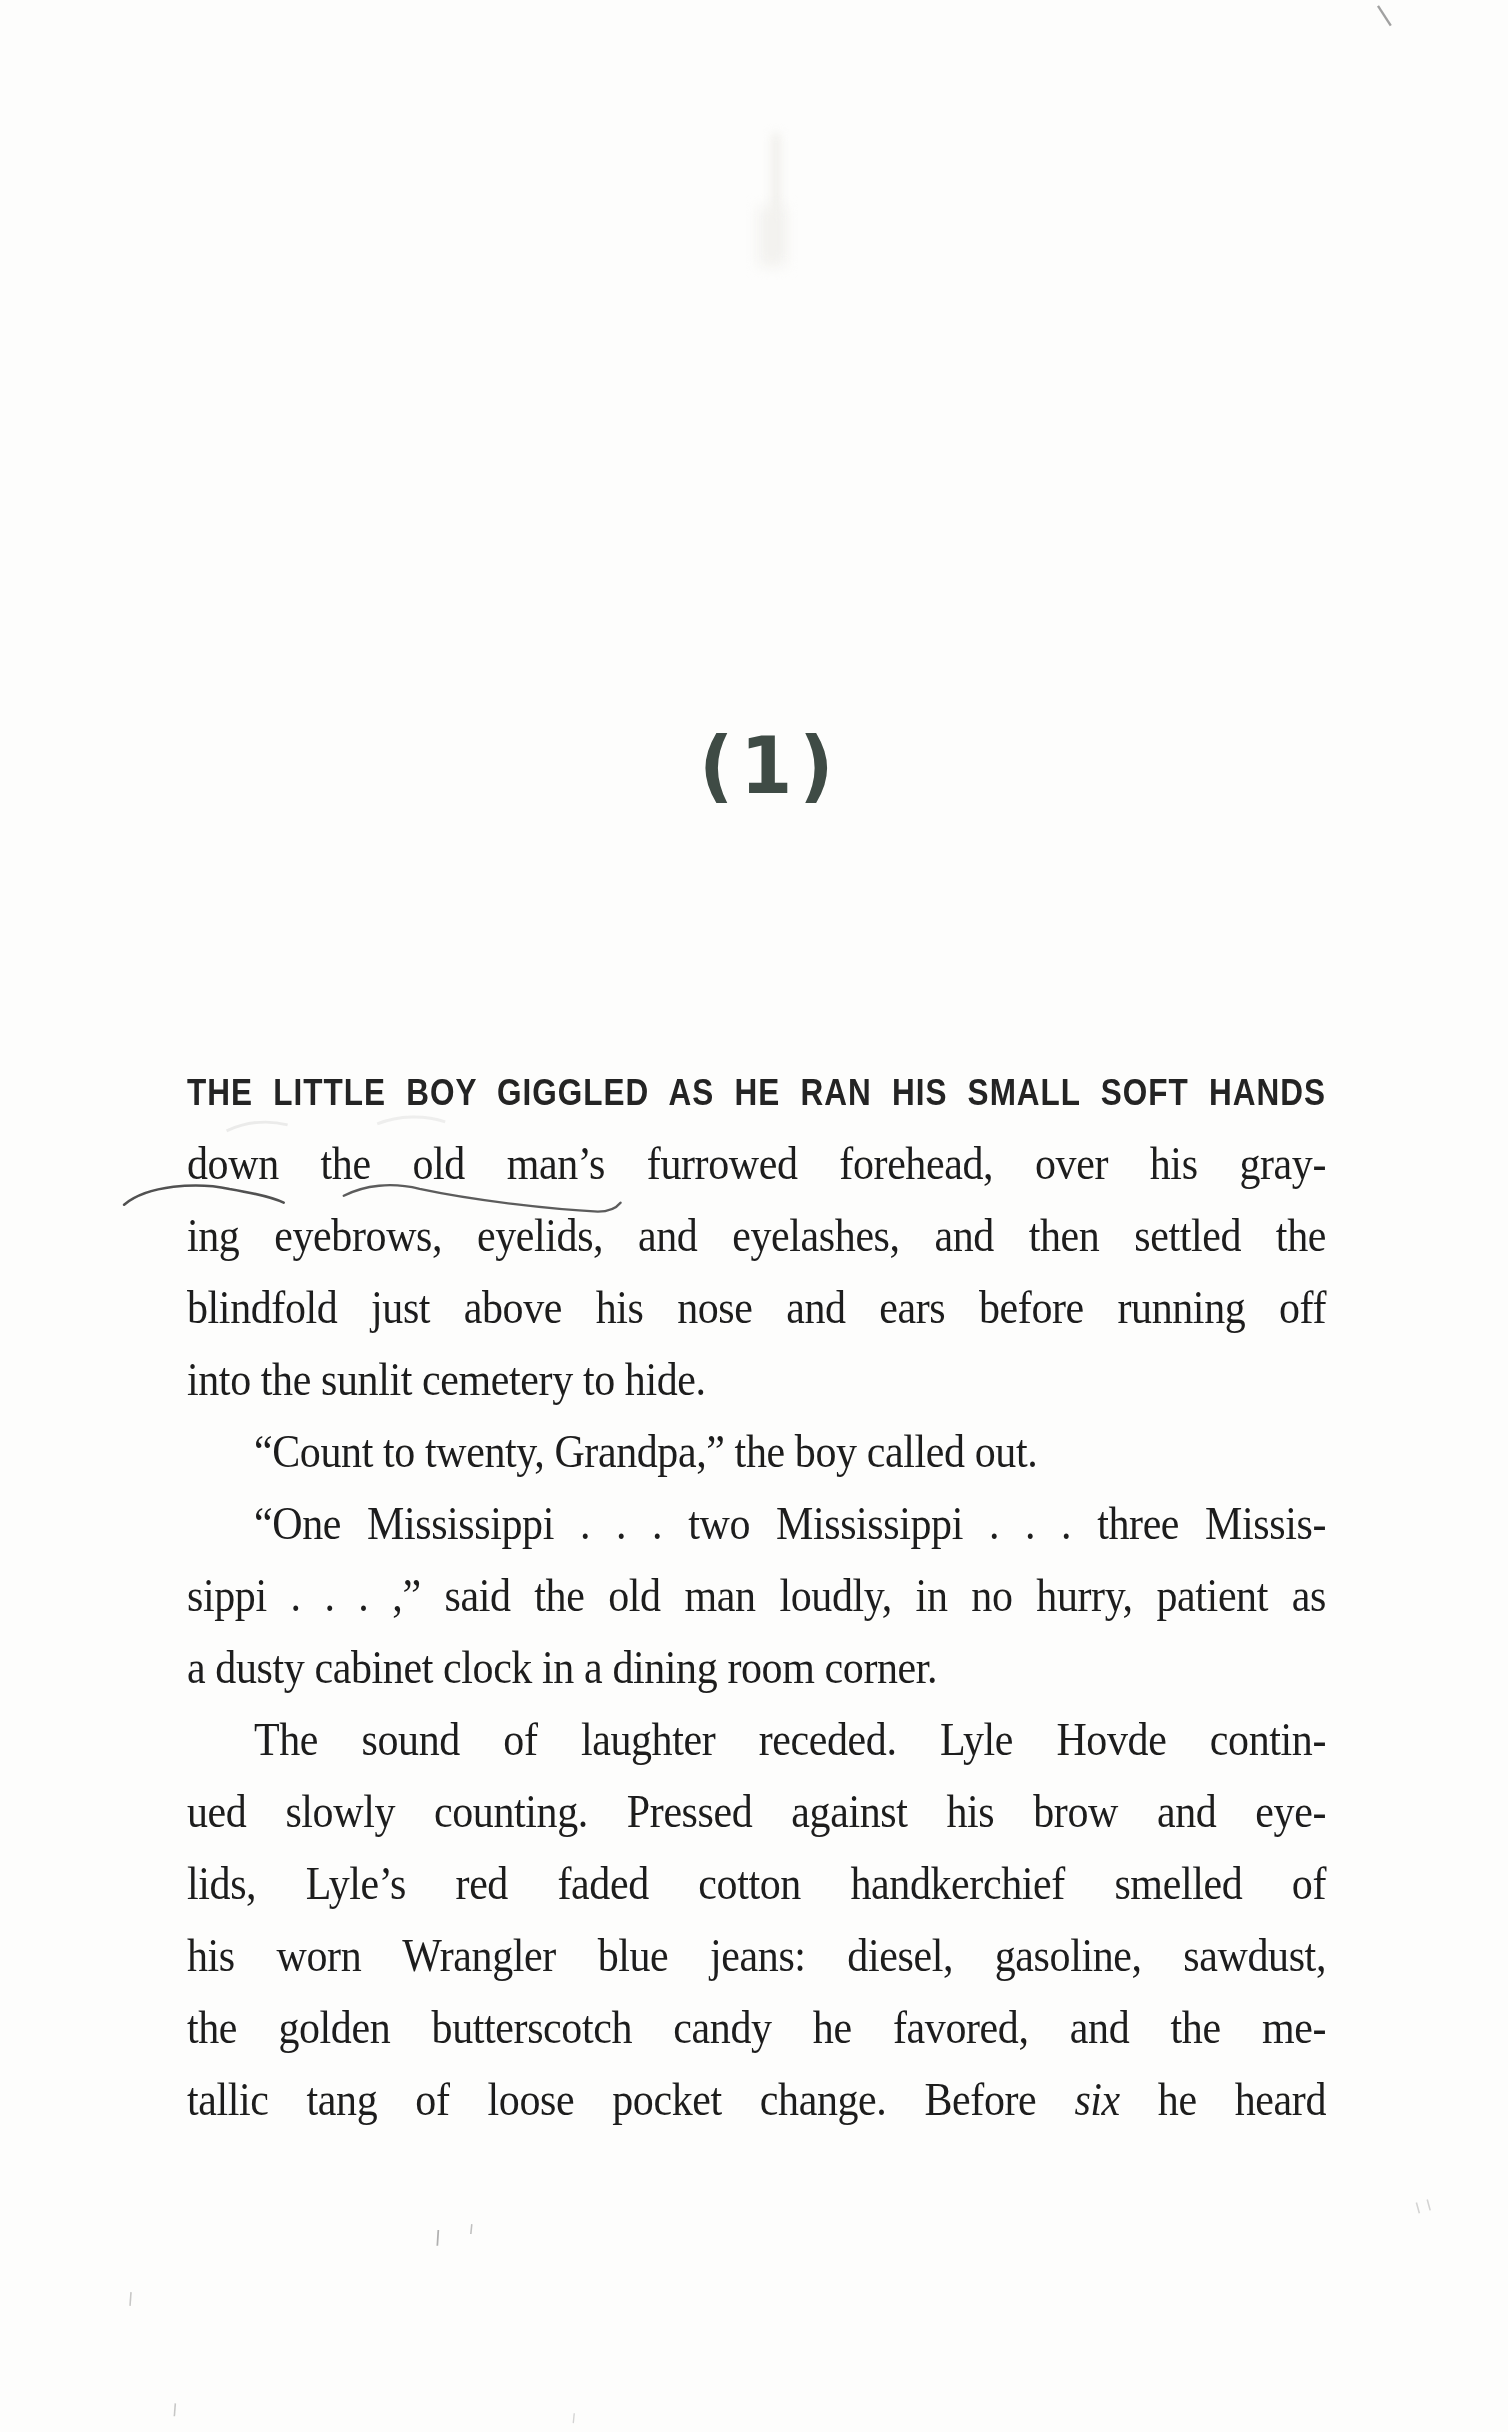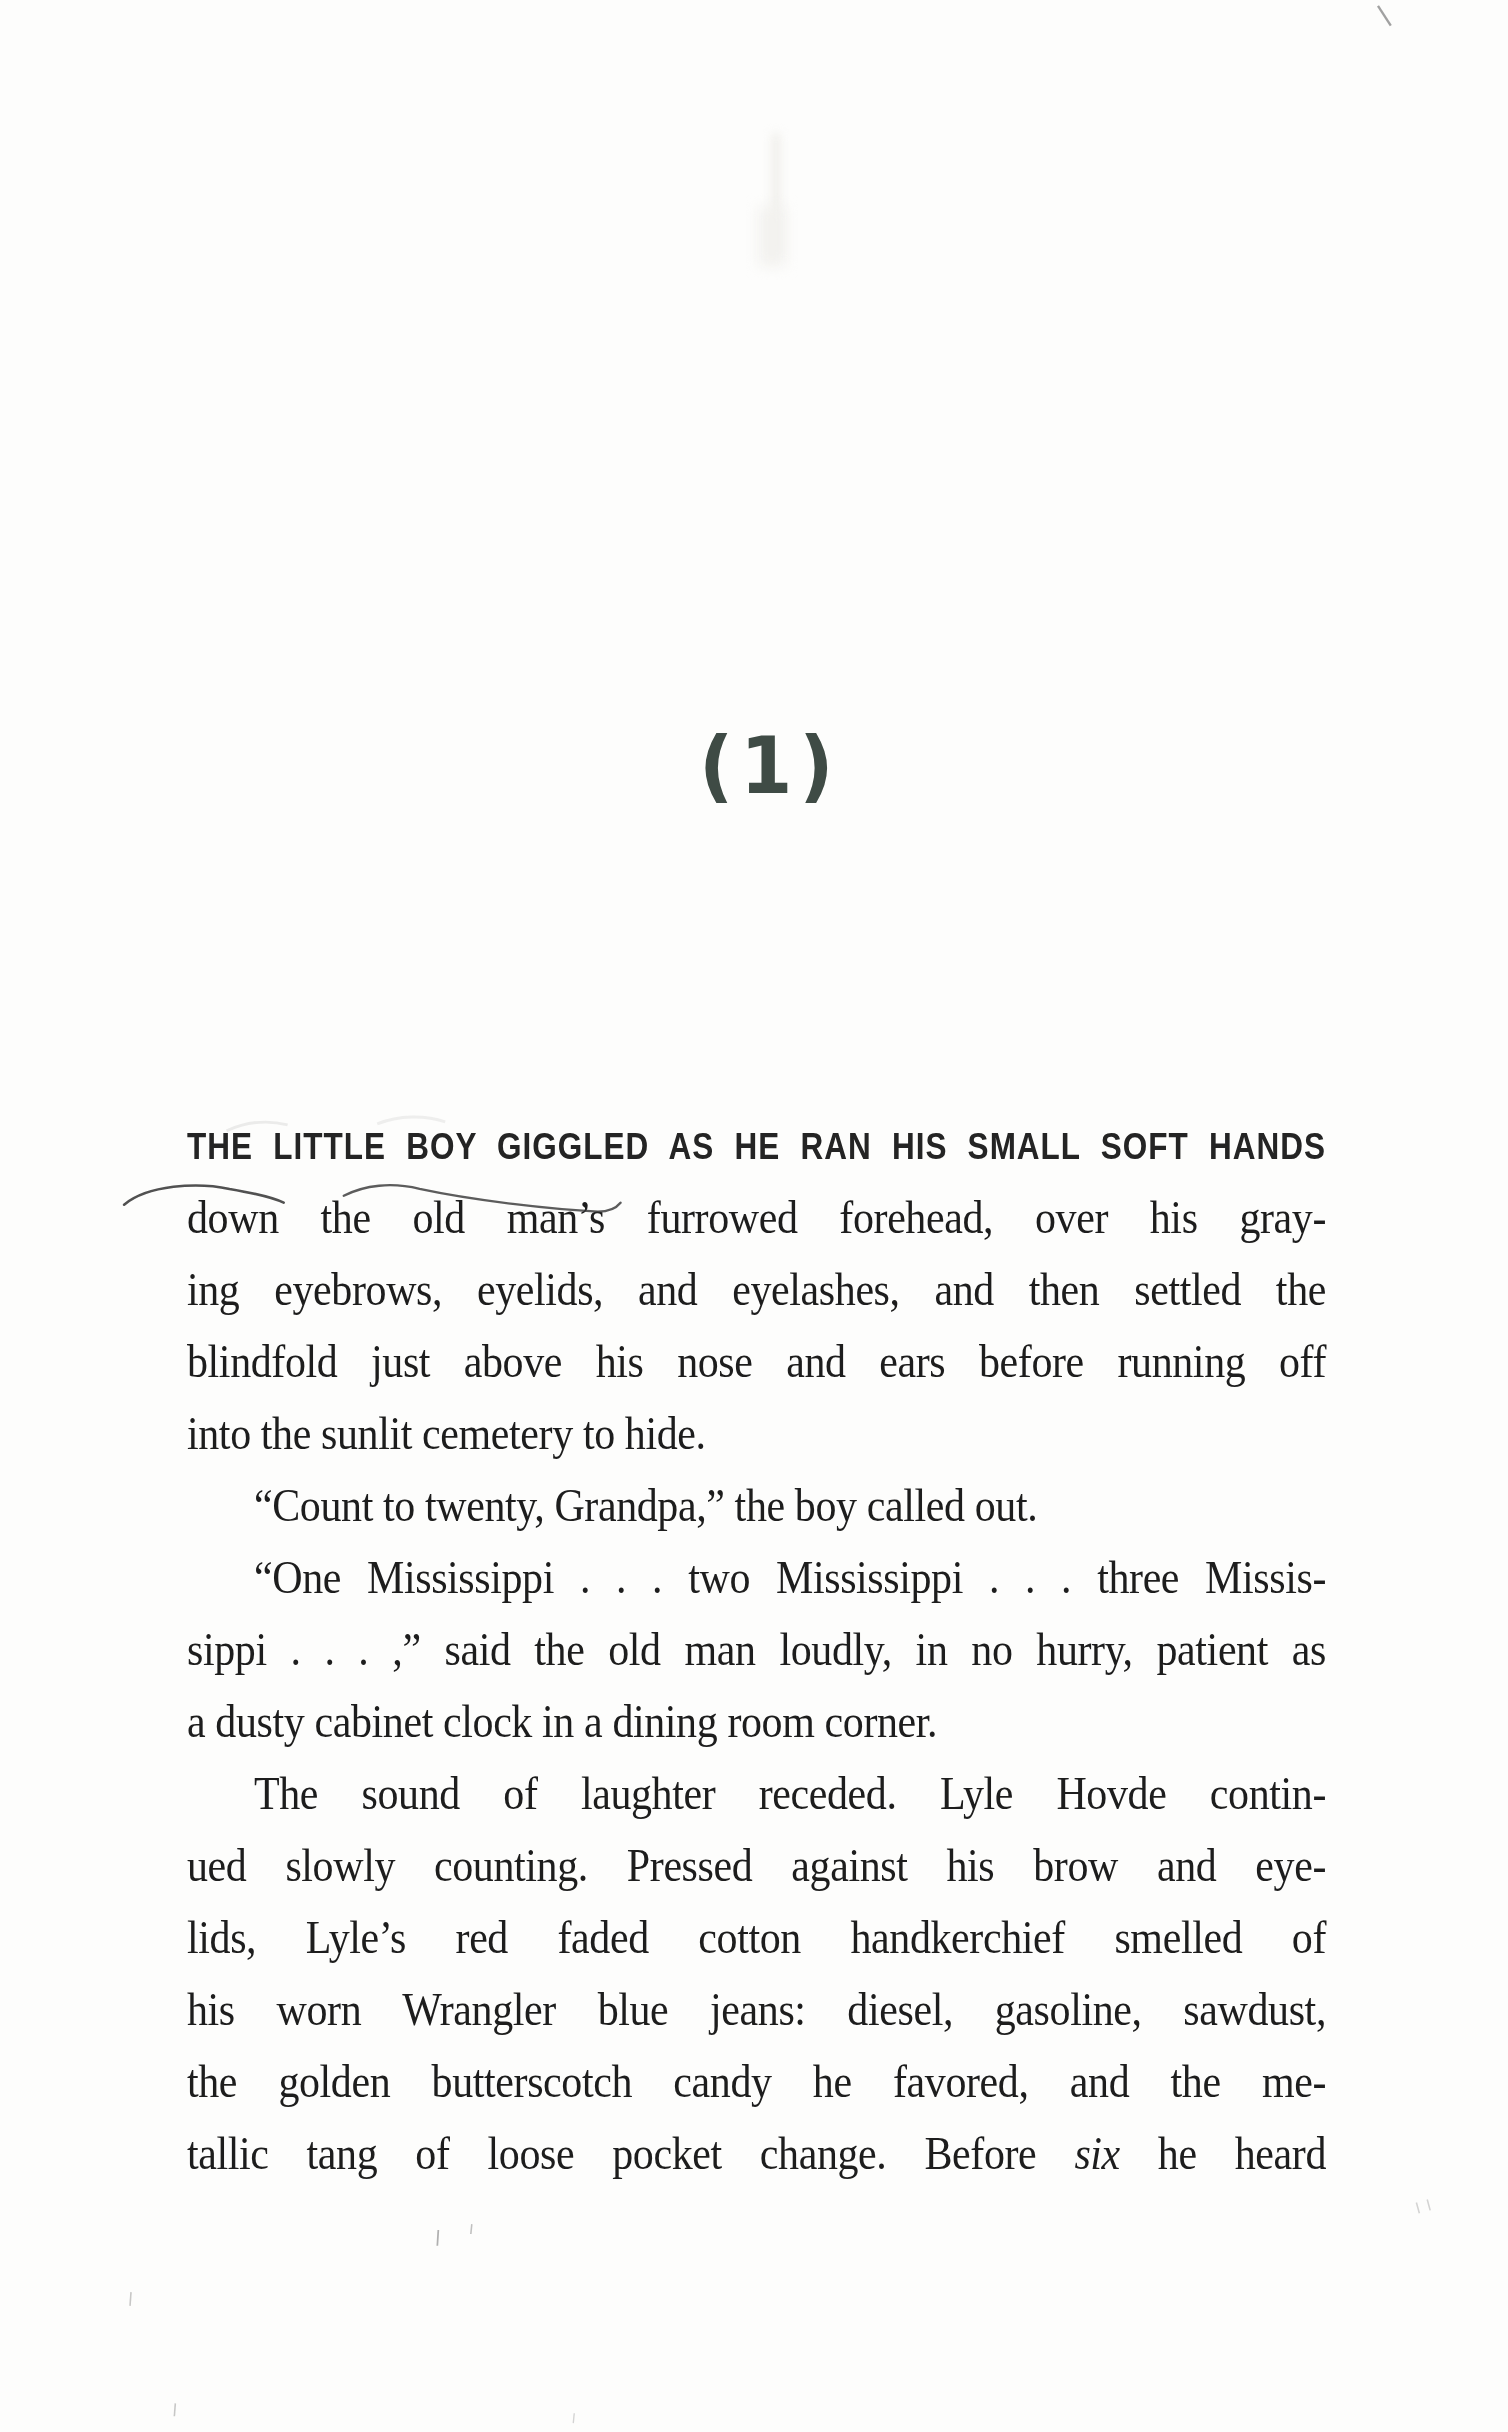--- a/index.html
+++ b/index.html
@@ -48,21 +48,21 @@
     font-weight: bold;
     font-size: 75px;
     letter-spacing: 6.9px;
     color: #3f4b45;
     transform: scaleY(1.05);
   }
   
   .text-block {
     position: absolute;
     left: 187px;
-    top: 1110px;
+    top: 1056px;
     width: 1139px;
   }
   .line {
     height: 72px;
     line-height: 72px;
     font-size: 42px;
     letter-spacing: -0.4px;
     color: #1d1d1d;
     text-align: justify;
     text-align-last: justify;

